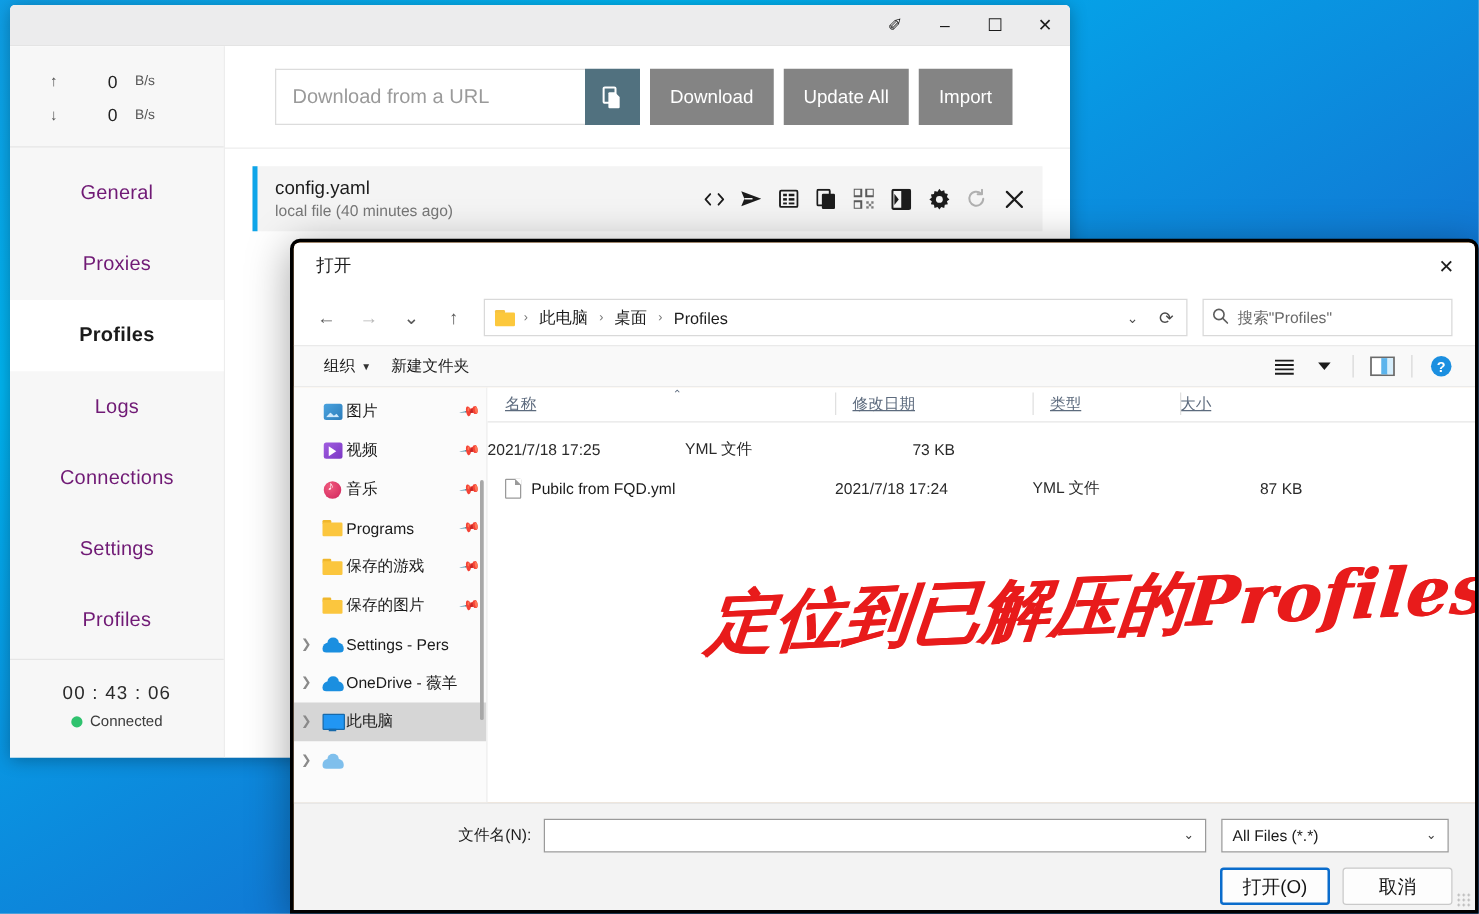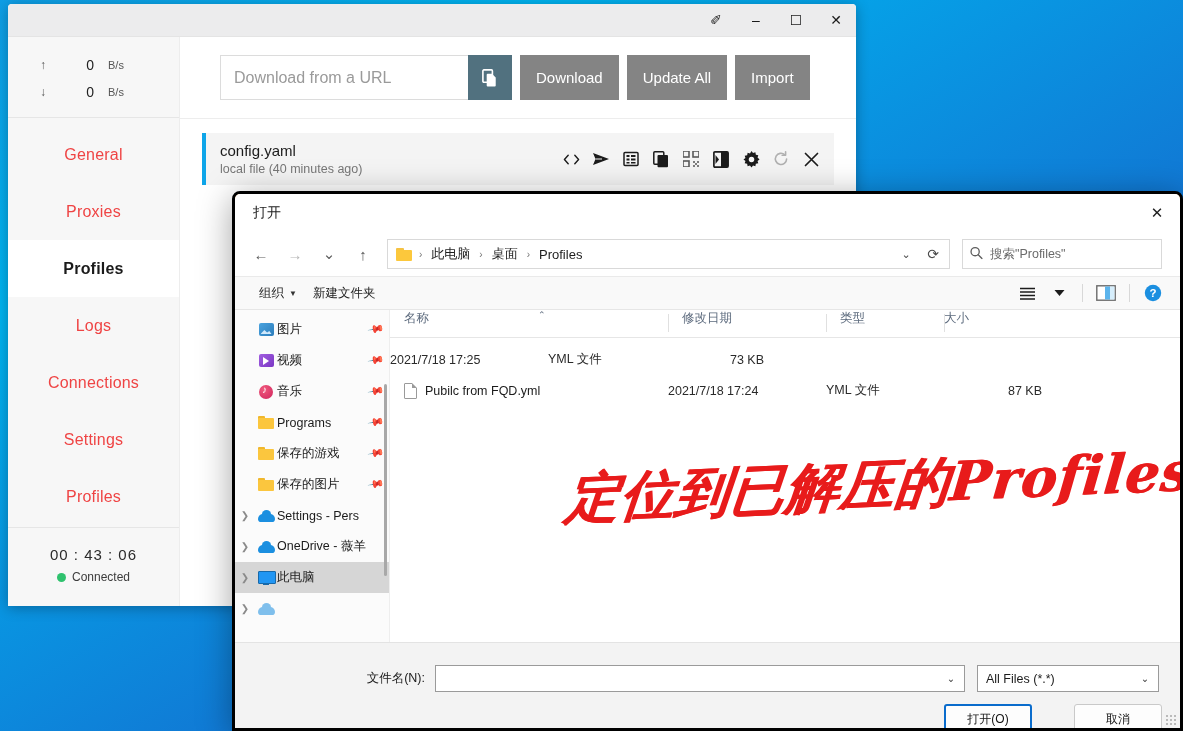--- a/index.html
+++ b/index.html
@@ -59,21 +59,21 @@
   }
   .traffic-arrow { text-align: right; font-size: 12px; color: #555; }
   .traffic-val { text-align: right; font-size: 14px; color: #222; }
   .traffic-unit { padding-left: 14px; font-size: 11px; color: #555; }
 
   #nav-list { padding-top: 8px; flex: 1; }
   .nav-item {
     height: 57px;
     display: flex; align-items: center; justify-content: center;
     font-size: 16px;
-    color: #ef4444;
+    color: #701a75;
     letter-spacing: .2px;
   }
   .nav-item.active {
     background: #ffffff;
     color: #1b1b1b;
     font-weight: 600;
   }
 
   #conn-status {
     border-top: 1px solid #e6e6e6;
@@ -298,22 +298,22 @@
   #fd-list { flex: 1; display: flex; flex-direction: column; min-width: 0; position: relative; }
   #list-header {
     height: 28px;
     display: flex; align-items: center;
     border-bottom: 1px solid #e6e6e6;
     font-size: 12.5px; color: #5d6b7e;
     background: #fff;
     position: relative;
   }
   .col {
-    height: 28px; display: flex; align-items: flex-start;
-    padding-left: 14px; cursor: pointer; position: relative;
+    height: 28px; display: flex; align-items: center;
+    padding-left: 14px; cursor: pointer; position: relative; text-decoration: underline;
   }
   .col + .col:before {
     content:""; position: absolute; left: 0; top: 4px; width: 1px; height: 18px; background: #e0e0e0;
   }
   .col-name { width: 278px; flex: 0 0 278px; }
   .col-date { width: 158px; flex: 0 0 158px; }
   .col-type { width: 118px; flex: 0 0 118px; }
   .col-size { width: 108px; flex: 0 0 108px; justify-content: flex-end; padding-right: 10px; padding-left: 0; }
   .col-size > span { width: 100%; }
   #sort-caret {
@@ -353,21 +353,21 @@
     text-shadow: 1px 0 0 #e81b1b;
     pointer-events: none;
   }
 
   
   #fd-bottom {
     height: 86px;
     background: #f3f3f3;
     border-top: 1px solid #e3e3e3;
     position: relative;
-    padding: 22px 18px 0 0;
+    padding: 12px 18px 0 0;
   }
   #filename-row { display: flex; align-items: center; }
   #filename-label {
     width: 200px; text-align: right; padding-right: 10px;
     font-size: 12.5px; color: #1b1b1b;
   }
   #filename-combo {
     width: 530px; height: 27px;
     background: #fff; border: 1px solid #9a9a9a;
     display: flex; align-items: center; padding: 0 2px 0 6px;
@@ -383,28 +383,27 @@
     display: flex; align-items: center; padding: 0 2px 0 8px;
     font-size: 12.5px; color: #1b1b1b;
   }
   #filter-text { flex: 1; }
   #btn-row {
     display: flex; justify-content: flex-end; gap: 10px;
     margin-top: 12px;
   }
   .dlg-btn {
     width: 88px; height: 30px;
-    font-size: 12px;
+    font-size: 15px;
     background: #fdfdfd;
     border: 1px solid #c9c9c9;
     border-radius: 3px;
     cursor: pointer;
     color: #141414;
     font-family: inherit;
-    margin-left: 32px;
   }
   .dlg-btn.primary { border: 2px solid #0a6ccc; }
   #resize-grip {
     position: absolute; right: 3px; bottom: 2px; width: 12px; height: 12px;
     background-image:
       radial-gradient(#b4b4b4 1px, transparent 1px);
     background-size: 4px 4px;
     opacity: .9;
   }
 </style>

